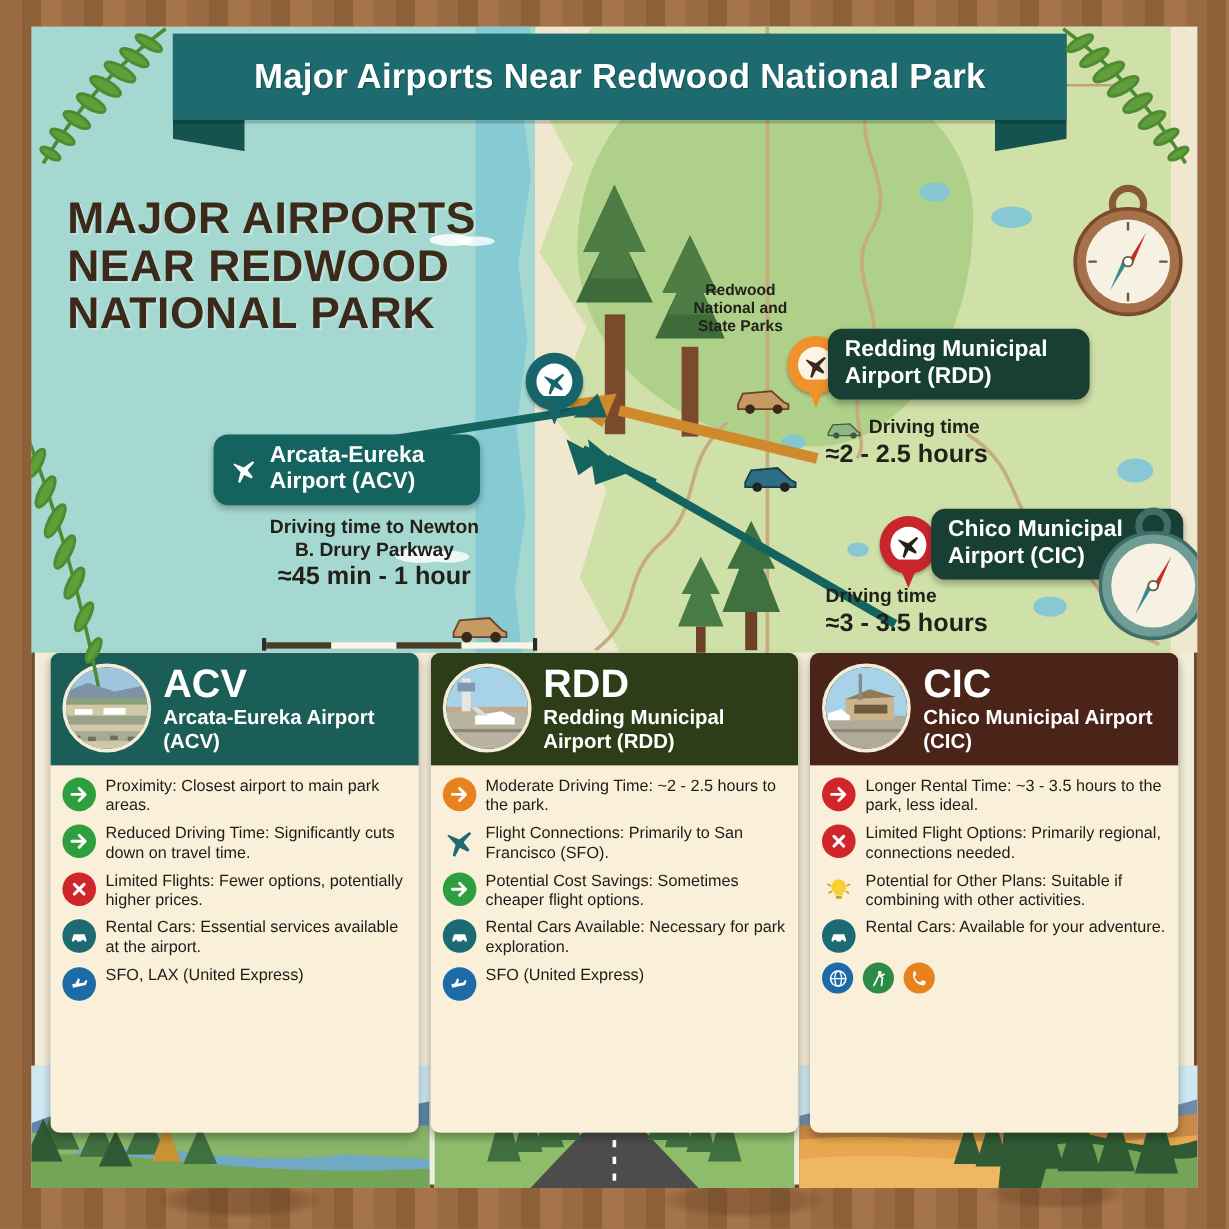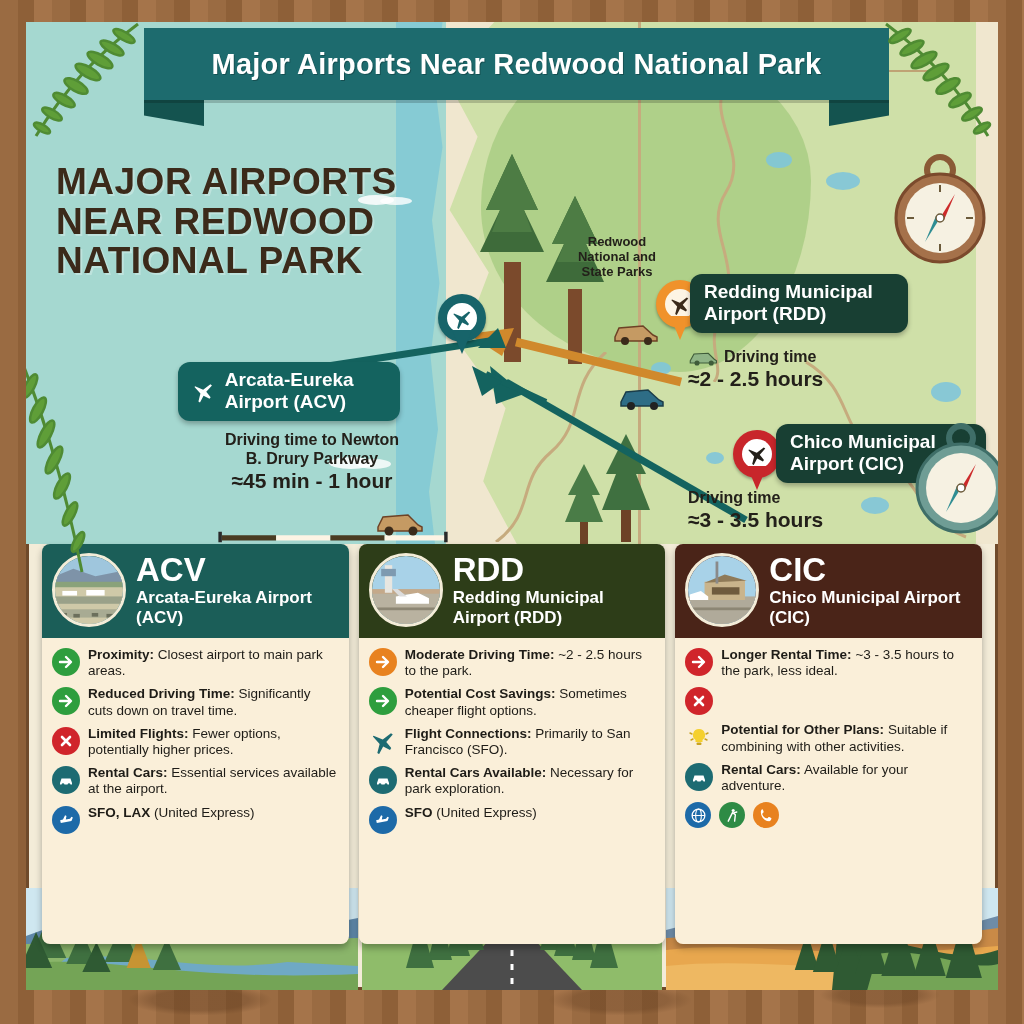--- a/index.html
+++ b/index.html
@@ -140,21 +140,21 @@
     border:3px solid #f3ecd8; overflow:hidden; position:relative;
   }
   .card-title { color:#fff; }
   .card-code { font-size:33px; font-weight:bold; line-height:1; }
   .card-sub { font-size:17px; font-weight:bold; line-height:1.12; margin-top:2px; }
   .card-body { background:#faefd9; flex:1; padding:9px 10px 6px; }
   .bullet { display:flex; gap:8px; margin-bottom:7px; align-items:flex-start; }
   .bi { flex:0 0 28px; width:28px; height:28px; border-radius:50%;
         display:flex; align-items:center; justify-content:center; margin-top:1px; }
   .btext { font-size:13.5px; line-height:1.2; color:#1e1c17; }
-  .btext b { font-weight:bold; }
+  .btext b { font-weight:normal; }
   .iconrow { display:flex; gap:8px; padding-left:0; margin-top:2px; }
   .iconrow .bi { flex:0 0 26px; width:26px; height:26px; }
   
   #bottom { position:absolute; left:0; bottom:0; right:0; height:102px; display:flex; gap:4px; z-index:5; }
   .panel { flex:1; position:relative; overflow:hidden; background:#cfe7f0; }
   .panel.p2 { flex:0 0 300px; }
   .corner-fern { position:absolute; z-index:30; pointer-events:none; }
   .compass { position:absolute; z-index:16; }
 </style>
 </head>
@@ -523,34 +523,34 @@
         <div class="card-body">
           <div class="bullet">
             <span class="bi" style="background:#e8821f;">
               <svg width="16" height="16" viewBox="0 0 16 16">
                   <path d="M2 8h9M8 3l5 5-5 5" stroke="#fff" stroke-width="2.4" fill="none" stroke-linecap="round" stroke-linejoin="round"></path>
                 </svg>
             </span>
             <span class="btext"><b>Moderate Driving Time:</b><span> ~2 - 2.5 hours to the park.</span></span>
           </div>
           <div class="bullet">
+            <span class="bi" style="background:transparent;">
+              <svg width="26" height="26" viewBox="0 0 24 24">
+                  <path d="M2 13l9-2 3-9 2 0 -1 9 7 2 0 2 -7 1 1 8 -2 0 -3-8 -9-2z" fill="#1d6b72" transform="rotate(35 12 12)"></path>
+                </svg>
+            </span>
+            <span class="btext"><b>Flight Connections:</b><span> Primarily to San Francisco (SFO).</span></span>
+          </div>
+          <div class="bullet">
             <span class="bi" style="background:#2e9e3e;">
               <svg width="16" height="16" viewBox="0 0 16 16">
                   <path d="M2 8h9M8 3l5 5-5 5" stroke="#fff" stroke-width="2.4" fill="none" stroke-linecap="round" stroke-linejoin="round"></path>
                 </svg>
             </span>
             <span class="btext"><b>Potential Cost Savings:</b><span> Sometimes cheaper flight options.</span></span>
-          </div>
-          <div class="bullet">
-            <span class="bi" style="background:transparent;">
-              <svg width="26" height="26" viewBox="0 0 24 24">
-                  <path d="M2 13l9-2 3-9 2 0 -1 9 7 2 0 2 -7 1 1 8 -2 0 -3-8 -9-2z" fill="#1d6b72" transform="rotate(35 12 12)"></path>
-                </svg>
-            </span>
-            <span class="btext"><b>Flight Connections:</b><span> Primarily to San Francisco (SFO).</span></span>
           </div>
           <div class="bullet">
             <span class="bi" style="background:#1d6b72;">
               <svg width="18" height="18" viewBox="0 0 24 24">
                   <path d="M4 16 L6 10 L18 10 L20 16 L20 18 L4 18 Z" fill="#fff"></path>
                   <circle cx="8" cy="18" r="1.8" fill="#1d6b72"></circle>
                   <circle cx="16" cy="18" r="1.8" fill="#1d6b72"></circle>
                 </svg>
             </span>
             <span class="btext"><b>Rental Cars Available:</b><span> Necessary for park exploration.</span></span>
@@ -593,20 +593,21 @@
                 </svg>
             </span>
             <span class="btext"><b>Longer Rental Time:</b><span> ~3 - 3.5 hours to the park, less ideal.</span></span>
           </div>
           <div class="bullet">
             <span class="bi" style="background:#d0252b;">
               <svg width="16" height="16" viewBox="0 0 16 16">
                   <path d="M4 4l8 8M12 4l-8 8" stroke="#fff" stroke-width="2.6" stroke-linecap="round"></path>
                 </svg>
             </span>
+            <span class="btext"><b>Limited Flight Options:</b><span> Primarily regional, connections needed.</span></span>
           </div>
           <div class="bullet">
             <span class="bi" style="background:transparent;">
               <svg width="24" height="24" viewBox="0 0 24 24">
                 <path d="M12 4a6 6 0 0 0-3.5 10.9V17h7v-2.1A6 6 0 0 0 12 4z" fill="#f5d02e"></path>
                 <rect x="9.5" y="17.5" width="5" height="2.4" rx="1" fill="#c9a21f"></rect>
                 <g stroke="#c9a21f" stroke-width="1.4" stroke-linecap="round">
                   <line x1="3" y1="8" x2="5" y2="9"></line>
                     <line x1="21" y1="8" x2="19" y2="9"></line>
                   <line x1="4" y1="15" x2="6" y2="14"></line>

